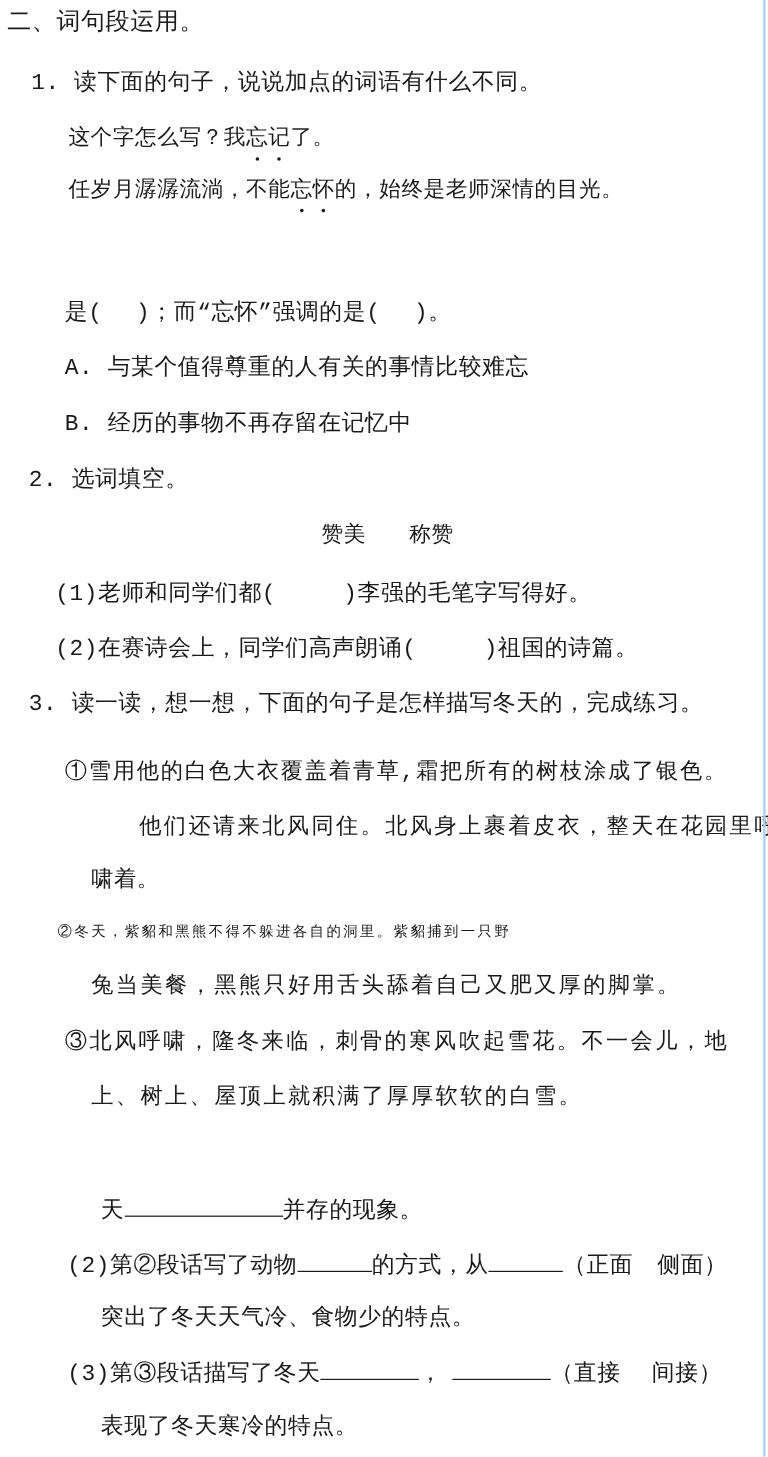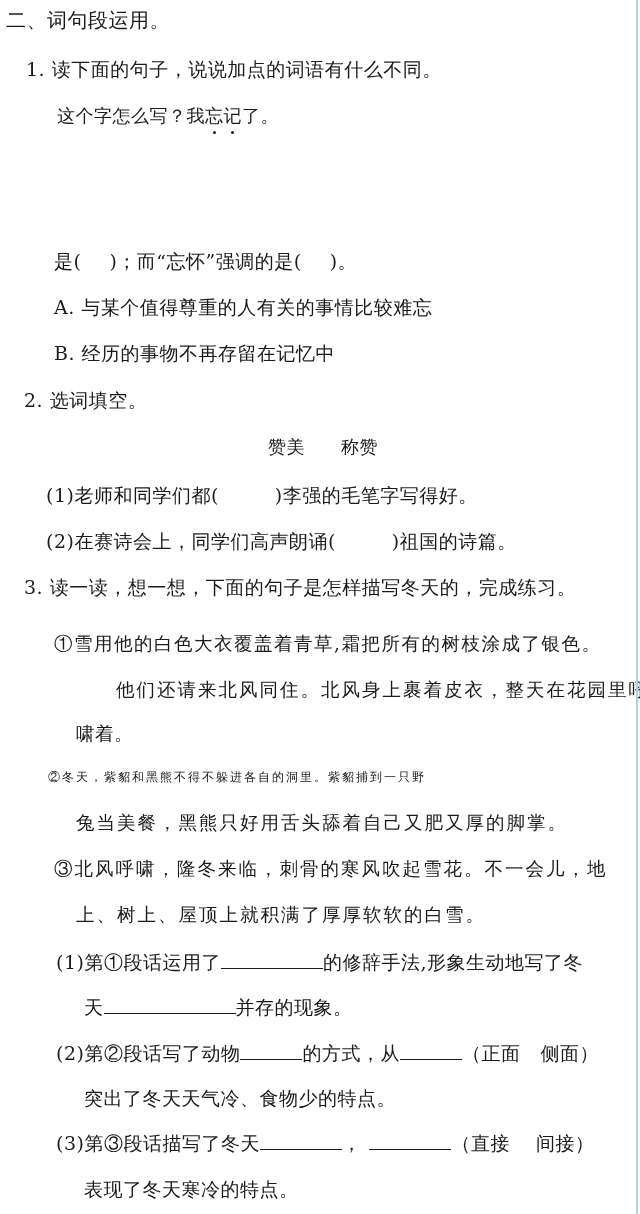--- a/index.html
+++ b/index.html
@@ -14,20 +14,21 @@
       overflow: hidden;
       font-family: "DejaVu Serif", "Liberation Serif", serif;
       color: #1a1a1a;
     }
     .page {
       position: absolute;
       left: 0; top: 0;
       width: 572px;
       height: 1214px;
       background: #ffffff;
+      font-family: Liberation Mono, monospace;
     }
     .edge-line {
       position: absolute;
       top: 0;
       right: 2px;
       width: 2px;
       height: 1214px;
       background: #a9d3ea;
     }
     .line {
@@ -68,20 +69,23 @@
 <div class="page">
 
   <div class="line heading" style="left:6px; top:8px;">二、词句段运用。</div>
 
   <div class="line" style="left:26px; top:57px;">1. 读下面的句子，说说加点的词语有什么不同。</div>
 
   <div class="line" style="left:57px; top:104px; font-size:18px;">
     <span>这个字怎么写？我</span><span class="dotted">忘</span><span class="dotted">记</span><span>了。</span>
   </div>
 
+  <div class="line" style="left:57px; top:147px; font-size:18px;">
+    <span>任岁月潺潺流淌，不能</span><span class="dotted">忘</span><span class="dotted">怀</span><span>的，始终是老师深情的目光。</span>
+  </div>
 
 
   <div class="line" style="left:54px; top:249px;">
     <span>是(</span><span class="gap" style="width:28px;"></span><span>)；而“忘怀”强调的是(</span><span class="gap" style="width:28px;"></span><span>)。</span>
   </div>
 
   <div class="line" style="left:54px; top:295px;">A. 与某个值得尊重的人有关的事情比较难忘</div>
   <div class="line" style="left:54px; top:341px;">B. 经历的事物不再存留在记忆中</div>
 
   <div class="line" style="left:24px; top:388px;">2. 选词填空。</div>
@@ -103,23 +107,20 @@
   <div class="line" style="left:54px; top:632px; font-size:18.5px; letter-spacing:1.5px;">①雪用他的白色大衣覆盖着青草,霜把所有的树枝涂成了银色。</div>
   <div class="line" style="left:76px; top:678px; font-size:18.5px; letter-spacing:2px;margin-left:40px;">他们还请来北风同住。北风身上裹着皮衣，整天在花园里呼</div>
   <div class="line" style="left:76px; top:722px; font-size:18.5px;">啸着。</div>
 
   <div class="line" style="left:48px; top:765px; font-size:12px; letter-spacing:2px;">②冬天，紫貂和黑熊不得不躲进各自的洞里。紫貂捕到一只野</div>
   <div class="line" style="left:54px; top:857px; font-size:18.5px; letter-spacing:2px;">③北风呼啸，隆冬来临，刺骨的寒风吹起雪花。不一会儿，地</div>
 
   <div class="line" style="left:76px; top:811px; font-size:18.5px; letter-spacing:2px;">兔当美餐，黑熊只好用舌头舔着自己又肥又厚的脚掌。</div>
   <div class="line" style="left:76px; top:903px; font-size:18.5px; letter-spacing:2px;">上、树上、屋顶上就积满了厚厚软软的白雪。</div>
 
-  <div class="line" style="left:56px; top:950px;">
-    <span>(1)第①段话运用了</span><span class="blank" style="width:102px;"></span><span>的修辞手法,形象生动地写了冬</span>
-  </div>
   <div class="line" style="left:84px; top:995px;">
     <span>天</span><span class="blank" style="width:132px;"></span><span>并存的现象。</span>
   </div>
 
   <div class="line" style="left:56px; top:1041px;">
     <span>(2)第②段话写了动物</span><span class="blank" style="width:62px;"></span><span>的方式，从</span><span class="blank" style="width:62px;"></span><span>（正面</span><span class="gap" style="width:20px;"></span><span>侧面）</span>
   </div>
   <div class="line" style="left:84px; top:1086px;">突出了冬天天气冷、食物少的特点。</div>
 
   <div class="line" style="left:56px; top:1131px;">

